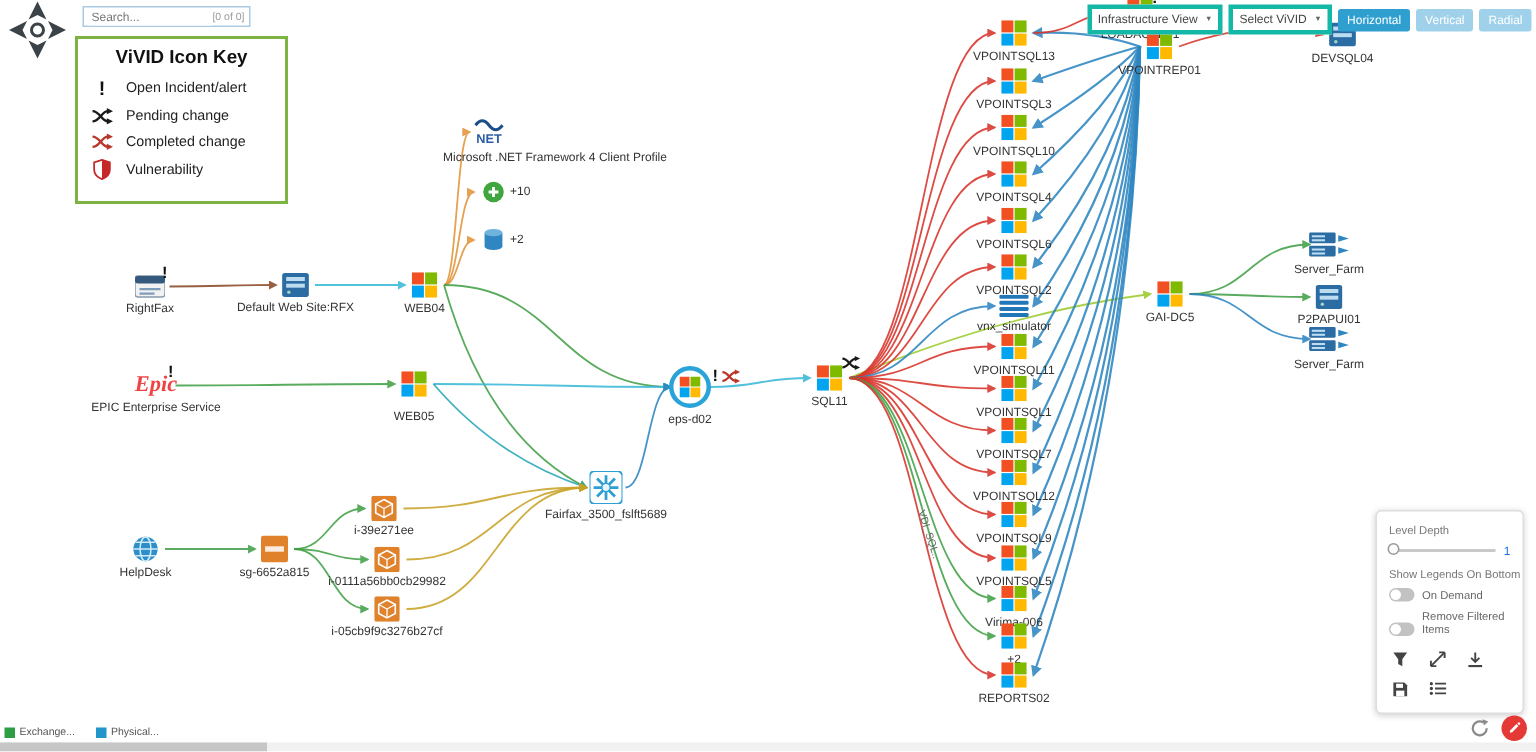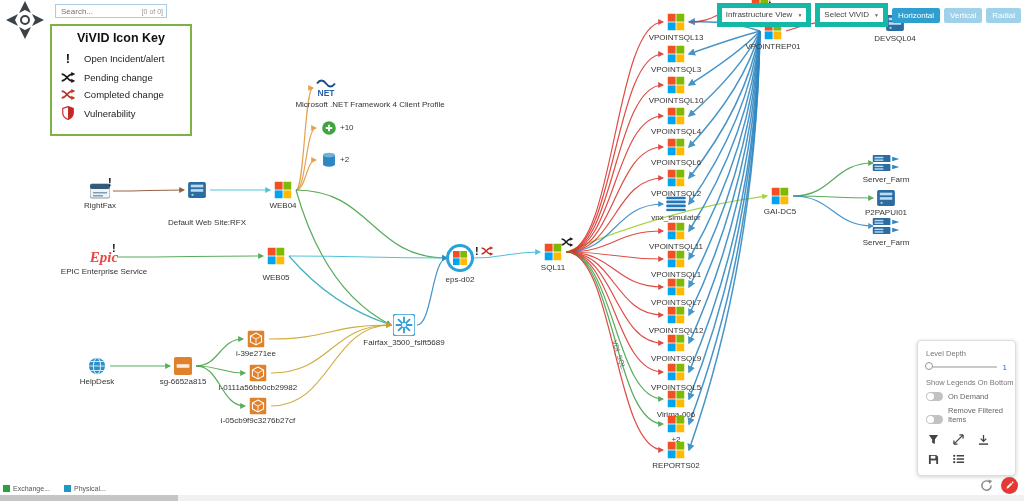--- a/index.html
+++ b/index.html
@@ -10,21 +10,21 @@
   .logo{position:absolute;left:4px;top:0;z-index:5}
   .searchbox{position:absolute;left:55px;top:4px;width:112px;height:14px;border:1px solid #aacbe3;display:flex;align-items:center;background:#fff;z-index:5;padding:0 3px;box-sizing:border-box}
   .searchbox input{border:none;outline:none;flex:1;min-width:0;font-size:8px;font-family:inherit;color:#333}
   .search-count{font-size:7px;color:#9a9a9a;white-space:nowrap}
   .iconkey{position:absolute;left:50px;top:24px;width:142px;border:2px solid #7cb342;background:#fff;z-index:5;padding:5px 8px 8px;box-sizing:border-box}
   .ik-title{font-weight:bold;font-size:12.5px;text-align:center;margin-bottom:5px;color:#111}
   .ik-row{display:flex;align-items:center;gap:8px;margin:6px 0;font-size:9.5px;color:#222}
   .ik-ic{width:16px;display:flex;justify-content:center;align-items:center}
   .ik-excl{font-weight:bold;font-size:13px;color:#111}
   .controls{position:absolute;top:3px;right:3px;display:flex;gap:4px;align-items:center;z-index:6}
-  .select{display:flex;align-items:flex-start;gap:5px;border:5px solid #14b8a6;background:#fff;font-size:8px;color:#444;padding:2px 4px;line-height:10px}
+  .select{display:flex;align-items:flex-start;gap:5px;border:3px solid #14b8a6;background:#fff;font-size:8px;color:#444;padding:2px 4px;line-height:10px}
   .caret{font-size:5px;color:#666}
   .lay{border:none;color:#fff;background:#9fd2ea;font-size:8px;padding:3px 6px;border-radius:2px;font-family:inherit;cursor:pointer}
   .lay.active{background:#2f9fd0}
   .panel{position:absolute;right:8px;top:340px;width:99px;background:#fff;border:1px solid #ddd;border-radius:4px;box-shadow:0 1px 4px rgba(0,0,0,.18);z-index:6;padding:8px 8px 10px;box-sizing:border-box;font-size:7.5px;color:#777}
   .p-label{margin-bottom:4px;white-space:nowrap}
   .slider{position:relative;height:10px;margin-bottom:6px}
   .track{position:absolute;left:0;right:10px;top:4px;height:2px;background:#c9c9c9}
   .knob{position:absolute;left:-1px;top:0;width:8px;height:8px;border-radius:50%;background:#fbfbfb;border:1px solid #999;box-sizing:border-box}
   .p-val{position:absolute;right:0;top:1px;color:#1a73e8;font-size:8px}
   .toggle-row{display:flex;align-items:flex-end;gap:5px;margin:5px 0;color:#666}
@@ -158,21 +158,21 @@
       </div>
       <div class="node" style="left: 197px; top: 190px;">
         <span class="nicon">
           <svg width="18" height="16" viewBox="0 0 20 18">
             <rect width="20" height="18" rx="2" fill="#2b6ca3"></rect>
             <rect x="3" y="3" width="14" height="3" fill="#bcdcf2"></rect>
             <rect x="3" y="8" width="14" height="3" fill="#bcdcf2"></rect>
             <circle cx="5" cy="14.5" r="1.3" fill="#9fd8c0"></circle>
           </svg>
         </span>
-        <span class="nlabel" style="top:28px;margin-left:10px;">Default Web Site:RFX</span>
+        <span class="nlabel" style="top:10px;">Default Web Site:RFX</span>
       </div>
       <div class="node" style="left: 283px; top: 190px;">
         <span class="nicon">
           <svg width="17" height="17" viewBox="0 0 21 21">
             <rect width="10" height="10" fill="#f25022"></rect>
             <rect x="11" width="10" height="10" fill="#7fba00"></rect>
             <rect y="11" width="10" height="10" fill="#00a4ef"></rect>
             <rect x="11" y="11" width="10" height="10" fill="#ffb900"></rect>
           </svg>
         </span>

